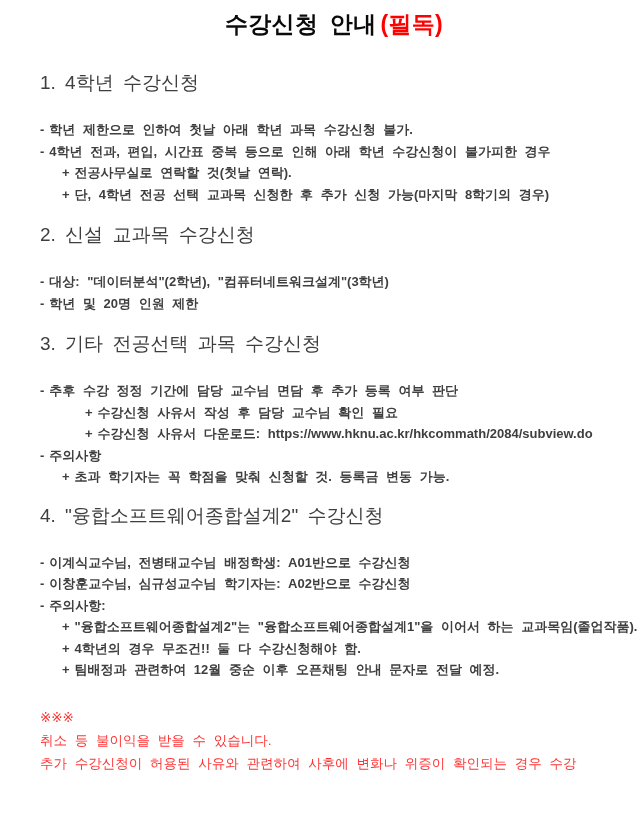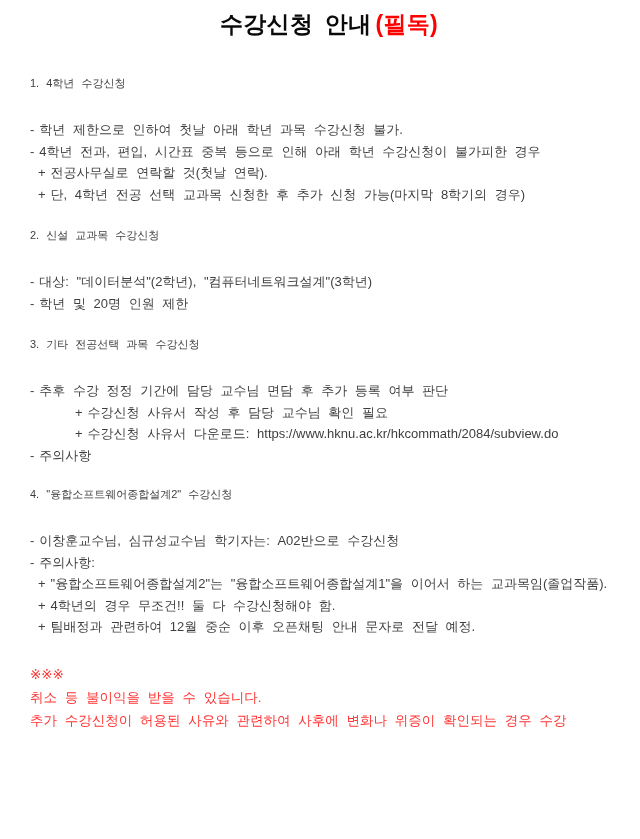--- a/index.html
+++ b/index.html
@@ -11,21 +11,21 @@
     width: 640px;
     height: 839px;
     overflow: hidden;
     font-family: "Liberation Sans", "DejaVu Sans", sans-serif;
     color: #3e3e3e;
   }
   .doc {
     box-sizing: border-box;
     width: 640px;
     height: 839px;
-    padding: 8px 12px 0 30px;
+    padding: 8px 12px 0 40px;
   }
   h1.title {
     margin: 0;
     text-align: center;
     font-size: 23px;
     line-height: 32px;
     font-weight: bold;
     color: #0a0a0a;
     word-spacing: 5px;
     letter-spacing: 0.3px;
@@ -35,36 +35,37 @@
     color: #ff0000;
     margin-left: 4px;
   }
   #sections section { margin: 0; }
   #sections section:nth-child(1) { margin-top: 33px; }
   #sections section:nth-child(2) { margin-top: 20px; }
   #sections section:nth-child(3) { margin-top: 20px; }
   #sections section:nth-child(4) { margin-top: 18px; }
   h2.section-heading {
     margin: 0 0 26px 0;
-    font-size: 11px;
+    font-size: 19px;
     line-height: 20px;
     font-weight: 400;
     color: #3e3e3e;
     word-spacing: 4px;
     white-space: nowrap;
   }
   .item {
     line-height: 21.5px;
     font-size: 13px;
     white-space: nowrap;
     word-spacing: 4px;
+    font-weight: bold;
   }
   .item .marker { margin-right: 5px; }
   .item.lvl1 { margin-left: 0; }
-  .item.lvl2 { margin-left: 8px; }
+  .item.lvl2 { margin-left: 22px; }
   .item.lvl3 { margin-left: 45px; }
   .footer {
     margin-top: 25px;
     color: #ff3333;
     font-size: 13.5px;
     line-height: 23px;
     word-spacing: 4px;
     white-space: nowrap;
   }
 </style>
@@ -86,23 +87,25 @@
         <h2 class="section-heading">2. 신설 교과목 수강신청</h2>
         <div class="item lvl1"><span class="marker">-</span><span class="txt">대상: "데이터분석"(2학년), "컴퓨터네트워크설계"(3학년)</span></div>
         <div class="item lvl1"><span class="marker">-</span><span class="txt">학년 및 20명 인원 제한</span></div>
       </section>
       <section>
         <h2 class="section-heading">3. 기타 전공선택 과목 수강신청</h2>
         <div class="item lvl1"><span class="marker">-</span><span class="txt">추후 수강 정정 기간에 담당 교수님 면담 후 추가 등록 여부 판단</span></div>
         <div class="item lvl3"><span class="marker">+</span><span class="txt">수강신청 사유서 작성 후 담당 교수님 확인 필요</span></div>
         <div class="item lvl3"><span class="marker">+</span><span class="txt">수강신청 사유서 다운로드: https://www.hknu.ac.kr/hkcommath/2084/subview.do</span></div>
         <div class="item lvl1"><span class="marker">-</span><span class="txt">주의사항</span></div>
+        <div class="item lvl2"><span class="marker">+</span><span class="txt">초과 학기자는 꼭 학점을 맞춰 신청할 것. 등록금 변동 가능.</span></div>
       </section>
       <section>
         <h2 class="section-heading">4. "융합소프트웨어종합설계2" 수강신청</h2>
+        <div class="item lvl1"><span class="marker">-</span><span class="txt">이계식교수님, 전병태교수님 배정학생: A01반으로 수강신청</span></div>
         <div class="item lvl1"><span class="marker">-</span><span class="txt">이창훈교수님, 심규성교수님 학기자는: A02반으로 수강신청</span></div>
         <div class="item lvl1"><span class="marker">-</span><span class="txt">주의사항:</span></div>
         <div class="item lvl2"><span class="marker">+</span><span class="txt">"융합소프트웨어종합설계2"는 "융합소프트웨어종합설계1"을 이어서 하는 교과목임(졸업작품).</span></div>
         <div class="item lvl2"><span class="marker">+</span><span class="txt">4학년의 경우 무조건!! 둘 다 수강신청해야 함.</span></div>
         <div class="item lvl2"><span class="marker">+</span><span class="txt">팀배정과 관련하여 12월 중순 이후 오픈채팅 안내 문자로 전달 예정.</span></div>
       </section>
     </div>
 
   <div class="footer">
     <div>※※※</div>

